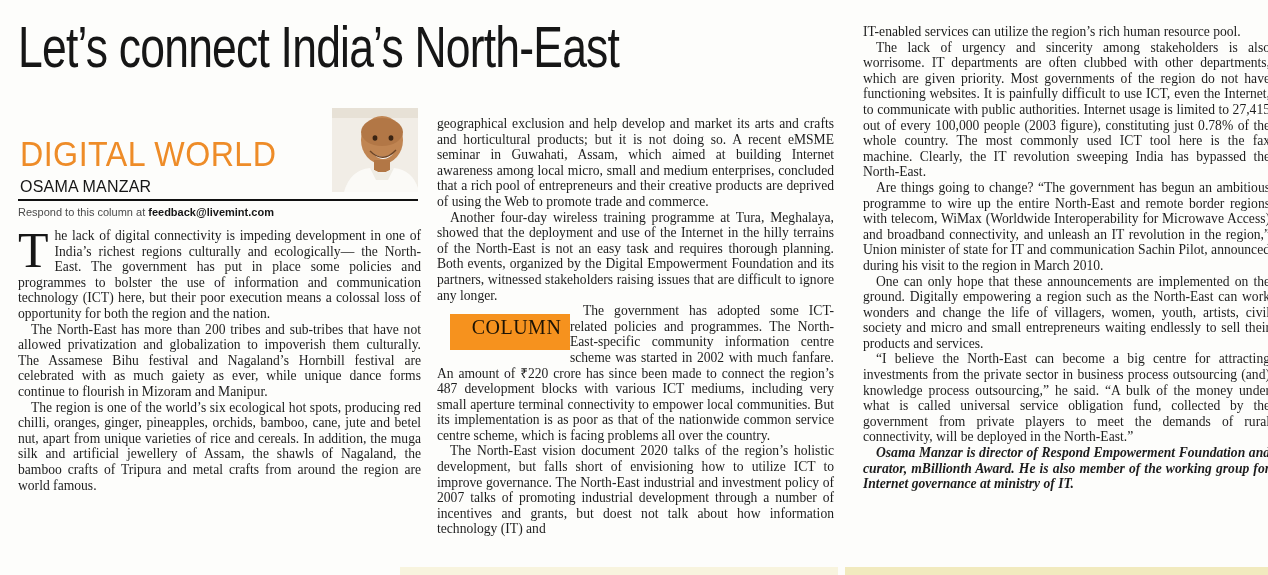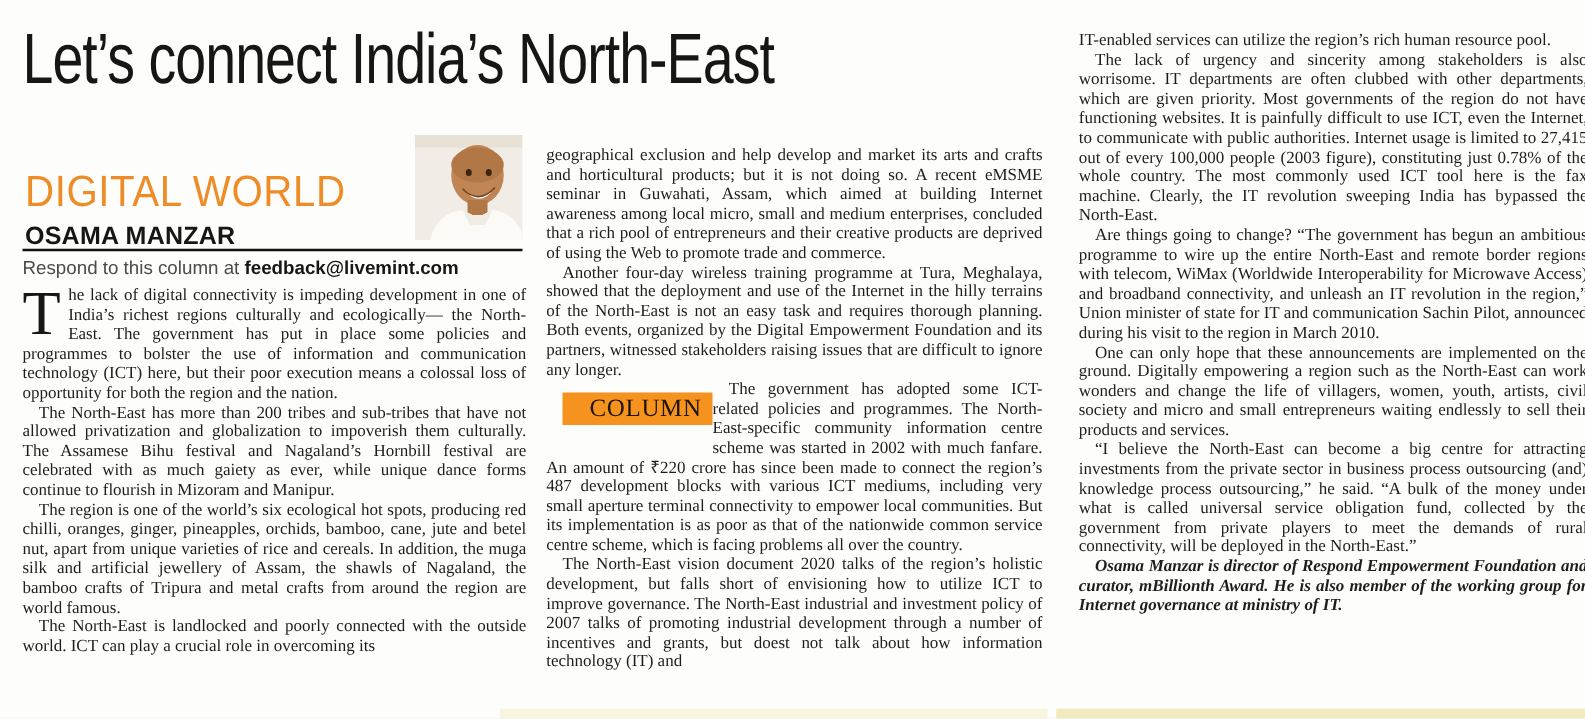--- a/index.html
+++ b/index.html
@@ -17,30 +17,30 @@
   }
   
   .brand {
     position:absolute; left:20px; top:134px;
     font-family:"Liberation Sans", sans-serif; font-weight:400;
     font-size:35px; letter-spacing:0.5px; white-space:nowrap;
     transform:scaleX(0.92); transform-origin:0 0; color:#ee8c28;
   }
   .author {
     position:absolute; left:20px; top:178px;
-    font-family:"Liberation Sans", sans-serif; font-weight:700;
-    font-size:20px; letter-spacing:0.2px; color:#161616;
+    font-family:"Liberation Sans", sans-serif; font-weight:400;
+    font-size:16px; letter-spacing:0.2px; color:#161616;
   }
   .masthead-rule {
     position:absolute; left:18px; top:199px; width:400px; height:2px;
     background:#111;
   }
   .respond {
     position:absolute; left:18px; top:206px;
-    font-family:"Liberation Sans", sans-serif; font-size:15px; color:#4a4a4a;
+    font-family:"Liberation Sans", sans-serif; font-size:11px; color:#4a4a4a;
   }
   .respond b { color:#161616; font-weight:700; }
   
   .photo {
     position:absolute; left:332px; top:108px; width:86px; height:84px;
     overflow:hidden; background:#f3f1ec;
   }
   
   .col { position:absolute; font-size:13.6px; line-height:15.6px; text-align:justify; }
   .col p { margin:0; text-indent:13px; }
@@ -49,21 +49,21 @@
   .col2 { left:437px; top:116px; width:397px; }
   .col3 { left:845px; top:24px;  width:407px;margin-left:18px; }
   .dropcap {
     float:left; font-size:50px; line-height:40px; padding:2px 6px 0 0;
     font-weight:400; color:#161616;
   }
   p.first { text-indent:0; }
   
   .badge-float { float:left; width:133px; height:62px; padding-top:11px; box-sizing:border-box; }
   .badge {
-    display:inline-block; width:120px; height:26px; line-height:27px;
+    display:inline-block; width:120px; height:36px; line-height:27px;
     background:#f6921e; color:#1d1405; text-align:center;
     font-family:"Liberation Serif", serif; font-size:20px; letter-spacing:0.5px;
     box-shadow:0 0 0 1px #e8competent;
   }
   .badge { box-shadow:none; }
   .bio { font-style:italic; font-weight:700; }
   
   .strip { position:absolute; top:567px; height:8px; }
   .strip-left  { left:400px; width:438px; background:#f8f4de; }
   .strip-right { left:845px; width:423px; background:#f1eabe; }
@@ -93,21 +93,20 @@
       <rect x="42" y="52" width="16" height="12" fill="#b27746"></rect>
       <path d="M12 84 Q18 62 38 60 L50 66 L62 60 Q80 62 86 80 L86 84 Z" fill="#fbfaf7"></path>
       <path d="M38 60 L50 66 L62 60 L56 72 L44 72 Z" fill="#efece4"></path>
     </svg>
   </div>
 
   <div class="col col1">
     <p class="first"><span class="dropcap">T</span><span>he lack of digital connectivity is impeding development in one of India’s richest regions culturally and ecologically— the North-East. The government has put in place some policies and programmes to bolster the use of information and communication technology (ICT) here, but their poor execution means a colossal loss of opportunity for both the region and the nation.</span></p>
     <p>The North-East has more than 200 tribes and sub-tribes that have not allowed privatization and globalization to impoverish them culturally. The Assamese Bihu festival and Nagaland’s Hornbill festival are celebrated with as much gaiety as ever, while unique dance forms continue to flourish in Mizoram and Manipur.</p>
     <p>The region is one of the world’s six ecological hot spots, producing red chilli, oranges, ginger, pineapples, orchids, bamboo, cane, jute and betel nut, apart from unique varieties of rice and cereals. In addition, the muga silk and artificial jewellery of Assam, the shawls of Nagaland, the bamboo crafts of Tripura and metal crafts from around the region are world famous.</p>
-    <p>The North-East is landlocked and poorly connected with the outside world. ICT can play a crucial role in overcoming its</p>
   </div>
 
   <div class="col col2">
     <p class="cont">geographical exclusion and help develop and market its arts and crafts and horticultural products; but it is not doing so. A recent eMSME seminar in Guwahati, Assam, which aimed at building Internet awareness among local micro, small and medium enterprises, concluded that a rich pool of entrepreneurs and their creative products are deprived of using the Web to promote trade and commerce.</p>
     <p>Another four-day wireless training programme at Tura, Meghalaya, showed that the deployment and use of the Internet in the hilly terrains of the North-East is not an easy task and requires thorough planning. Both events, organized by the Digital Empowerment Foundation and its partners, witnessed stakeholders raising issues that are difficult to ignore any longer.</p>
     <p><span class="badge-float"><span class="badge" style="background: rgb(246, 146, 30);">COLUMN</span></span><span>The government has adopted some ICT-related policies and programmes. The North-East-specific community information centre scheme was started in 2002 with much fanfare. An amount of ₹220 crore has since been made to connect the region’s 487 development blocks with various ICT mediums, including very small aperture terminal connectivity to empower local communities. But its implementation is as poor as that of the nationwide common service centre scheme, which is facing problems all over the country.</span></p>
     <p>The North-East vision document 2020 talks of the region’s holistic development, but falls short of envisioning how to utilize ICT to improve governance. The North-East industrial and investment policy of 2007 talks of promoting industrial development through a number of incentives and grants, but doest not talk about how information technology (IT) and</p>
   </div>
 
   <div class="col col3">

